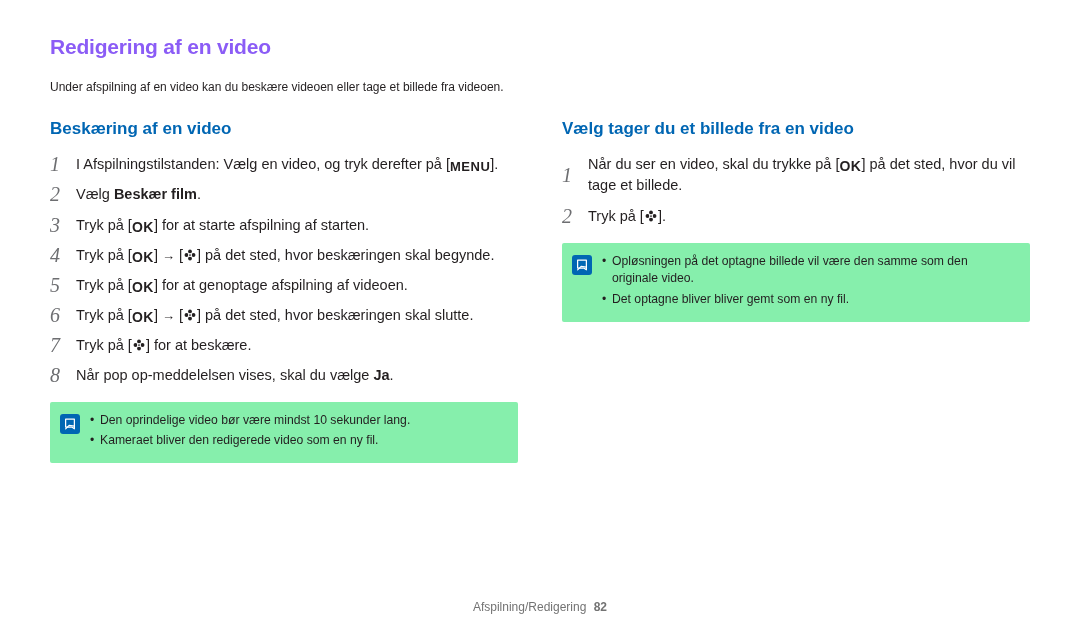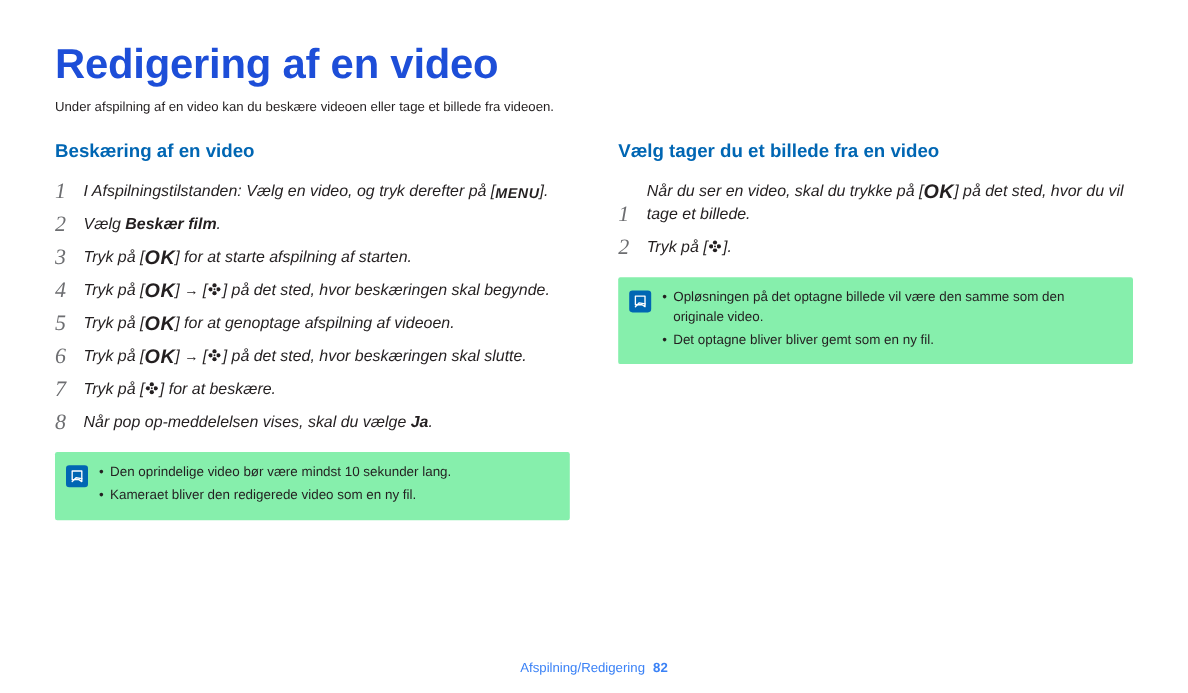--- a/index.html
+++ b/index.html
@@ -8,24 +8,24 @@
     width: 1080px;
     height: 630px;
     background: #fff;
     color: #231f20;
     position: relative;
     padding: 32px 50px 0 50px;
     font-size: 14.5px;
     line-height: 1.45;
   }
   h1.page-title {
-    color: #1d4ed8;
-    font-size: 38px;
+    color: #8b5cf6;
+    font-size: 21px;
     font-weight: 700;
-    margin-bottom: 2px;
+    margin-bottom: 17px;
     letter-spacing: -0.2px;
   }
   .intro {
     font-size: 12px;
     margin-bottom: 20px;
   }
   .columns {
     display: flex;
     gap: 44px;
   }
@@ -38,23 +38,22 @@
     font-weight: 700;
     margin-bottom: 12px;
   }
   ol.steps {
     list-style: none;
     counter-reset: step;
   }
   ol.steps > li {
     counter-increment: step;
     display: flex;
-    align-items: flex-end;
+    align-items: center;
     margin-bottom: 8px;
-    font-style: italic;
   }
   ol.steps > li::before {
     content: counter(step);
     font-style: italic;
     font-family: Georgia, "Times New Roman", serif;
     font-size: 20px;
     color: #6d6e71;
     min-width: 26px;
     line-height: 1.1;
     font-weight: 400;
@@ -62,21 +61,21 @@
   .step-body { flex: 1; padding-top: 1px; }
   .bold { font-weight: 700; }
   .icon {
     display: inline-flex;
     align-items: center;
     justify-content: center;
     vertical-align: -2px;
     height: 15px;
   }
   .icon-menu { font-weight: 900; letter-spacing: 0.5px; font-size: 13px; }
-  .icon-ok   { font-weight: 900; letter-spacing: 0.5px; font-size: 18px; }
+  .icon-ok   { font-weight: 900; letter-spacing: 0.5px; font-size: 14px; }
   .arrow { font-size: 13px; }
   .notebox {
     display: flex;
     gap: 10px;
     margin-top: 16px;
     padding: 10px 14px 10px 10px;
     background: #86efac;
     border-radius: 2px;
     font-size: 12.2px;
     line-height: 1.45;
@@ -106,21 +105,21 @@
     position: absolute;
     left: 0;
     top: 0;
   }
   .footer {
     position: absolute;
     left: 0; right: 0;
     bottom: 14px;
     text-align: center;
     font-size: 12px;
-    color: #3b82f6;
+    color: #737373;
   }
   .footer .pg { font-weight: 700; margin-left: 4px; }
 </style>
 </head>
 <body>
 
 <svg width="0" height="0" style="position:absolute">
   <symbol id="flower" viewBox="0 0 16 16">
     <g fill="currentColor">
       <circle cx="8" cy="4" r="2.2"></circle>

